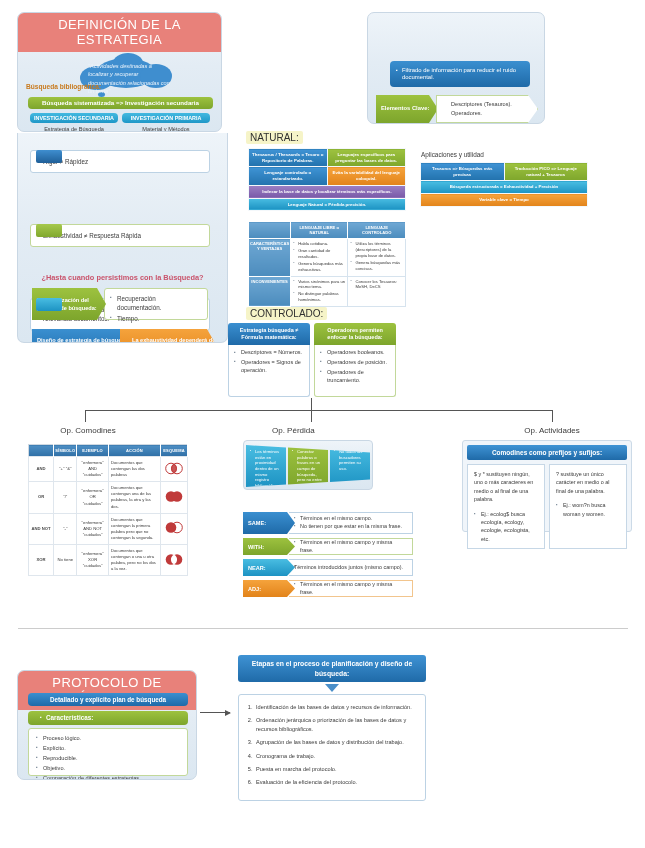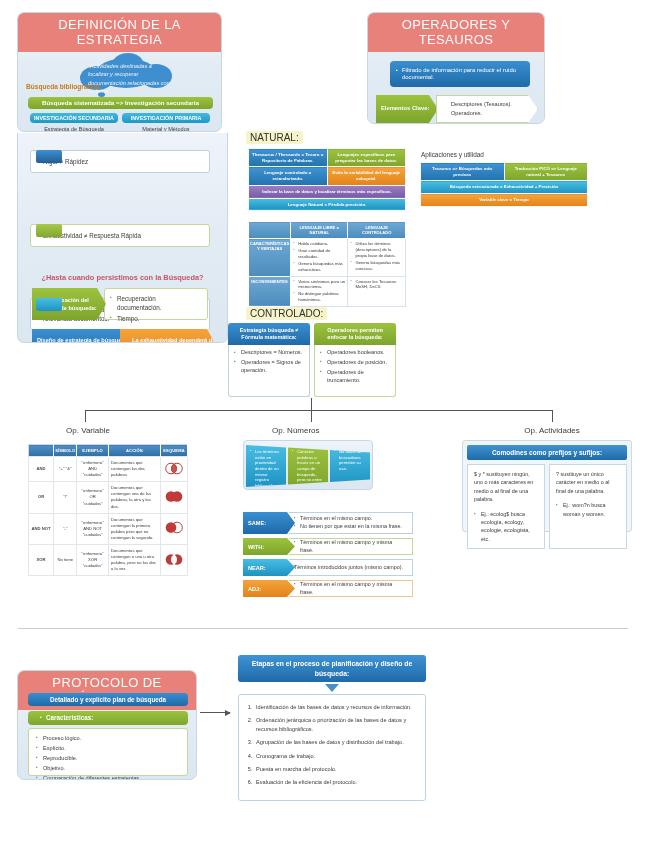--- a/index.html
+++ b/index.html
@@ -309,21 +309,20 @@
     </div>
   </div>
 
   <div class="abs" style="left:14px; top:196px; width:184px; height:32px; display:flex;">
     <div class="chev blue" style="width:98px; height:32px; font-size:5.6px; line-height:1.4;">Diseño de estrategia de búsqueda y adopción protocolo.</div>
     <div class="chev orange chev-notch" style="width:96px; height:32px; font-size:5.6px; line-height:1.4; margin-left:-10px; padding-left:12px;">La exhaustividad dependerá de la necesidad de información.</div>
   </div>
 </div>
 
 <div class="slide abs" style="left:367px; top:12px; width:178px; height:112px;">
-  <div class="slide-title big">OPERADORES Y TESAUROS</div>
 
   <div class="bar blue abs" style="left:22px; top:48px; width:140px; height:26px; font-size:5.9px; font-weight:normal; text-align:left;
               justify-content:flex-start; padding-left:12px;">Filtrado de información para reducir el ruido documental.</div>
   <div class="abs" style="left:28px; top:54px; color:#fff; font-size:5px;">▪</div>
 
   <div class="abs" style="left:8px; top:82px; width:162px; height:28px; display:flex;">
     <div class="chev green" style="width:62px; height:28px; font-size:5.8px;">Elementos Clave:</div>
     <div class="wchev" style="flex:1; margin-left:-2px; height:28px; font-size:5.6px; padding:4px 10px 4px 8px; color:#3b3b3b; line-height:1.6;">
       <ul style="list-style:none;">
         <li style="position:relative;padding-left:6px;">Descriptores (Tesauros).</li>
@@ -439,21 +438,21 @@
     </ul>
   </div>
 </div>
 
 <div class="abs line" style="left:311px; top:398px; width:1px; height:12px;"></div>
 <div class="abs line" style="left:85px; top:410px; width:468px; height:1px;"></div>
 <div class="abs line" style="left:85px; top:410px; width:1px; height:12px;"></div>
 <div class="abs line" style="left:311px; top:410px; width:1px; height:12px;"></div>
 <div class="abs line" style="left:552px; top:410px; width:1px; height:12px;"></div>
 
-<div class="abs" style="left:48px; top:426px; width:80px; text-align:center; font-size:8px; color:#3a3a3a;">Op. Variable</div>
+<div class="abs" style="left:48px; top:426px; width:80px; text-align:center; font-size:8px; color:#3a3a3a;">Op. Comodines</div>
 
 <div class="abs" style="left:28px; top:444px; width:160px;">
   <table class="booltbl">
     <tbody>
         <tr>
       <th style="width:16%;"></th>
       <th style="width:14%;">SÍMBOLO</th>
       <th style="width:20%;">EJEMPLO</th>
       <th style="width:33%;">ACCIÓN</th>
       <th style="width:17%;">ESQUEMA</th>
@@ -509,21 +508,21 @@
           <circle cx="8" cy="6.5" r="5.3" fill="#c03a3a"></circle>
           <circle cx="14" cy="6.5" r="5.3" fill="#c03a3a"></circle>
           <path d="M11 1.7 A5.3 5.3 0 0 1 11 11.3 A5.3 5.3 0 0 1 11 1.7 Z" fill="#fff"></path>
         </svg>
       </td>
     </tr>
   </tbody>
     </table>
 </div>
 
-<div class="abs" style="left:272px; top:426px; width:80px; text-align:left; font-size:8px; color:#3a3a3a;">Op. Números</div>
+<div class="abs" style="left:272px; top:426px; width:80px; text-align:left; font-size:8px; color:#3a3a3a;">Op. Pérdida</div>
 
 <div class="slide abs" style="left:243px; top:440px; width:130px; height:50px; border-radius:4px;">
   <div class="abs" style="left:2px; top:4px; display:flex; gap:2px;">
     <div class="poscard c1" style="width:40px; height:42px; clip-path:polygon(0 0,100% 6%,100% 94%,0 100%);">
       <ul>
           <li>Los términos están en proximidad dentro de un mismo registro bibliográfico.</li>
         </ul>
     </div>
     <div class="poscard c2" style="width:40px; height:42px; clip-path:polygon(0 6%,100% 12%,100% 88%,0 94%);">
       <ul>

